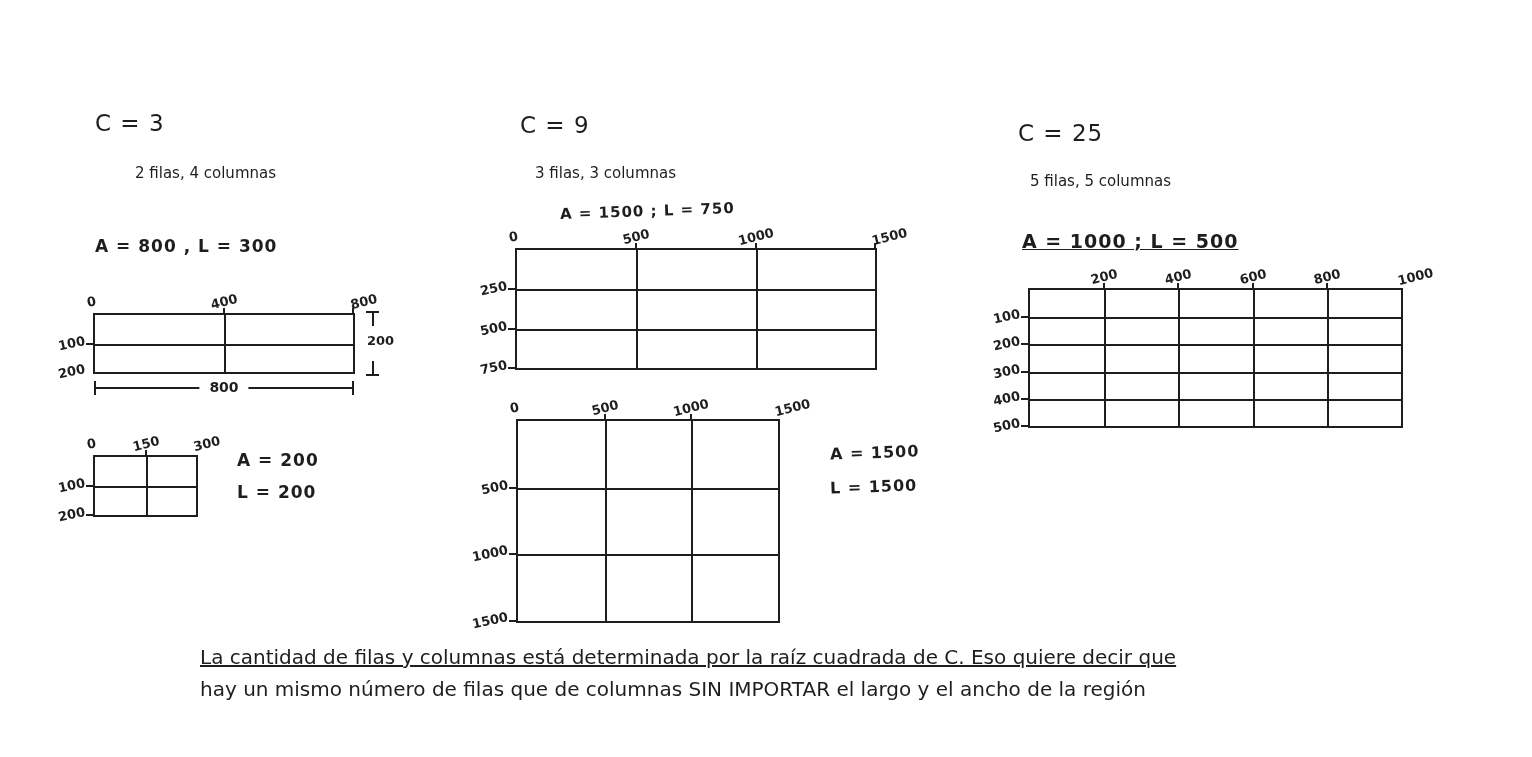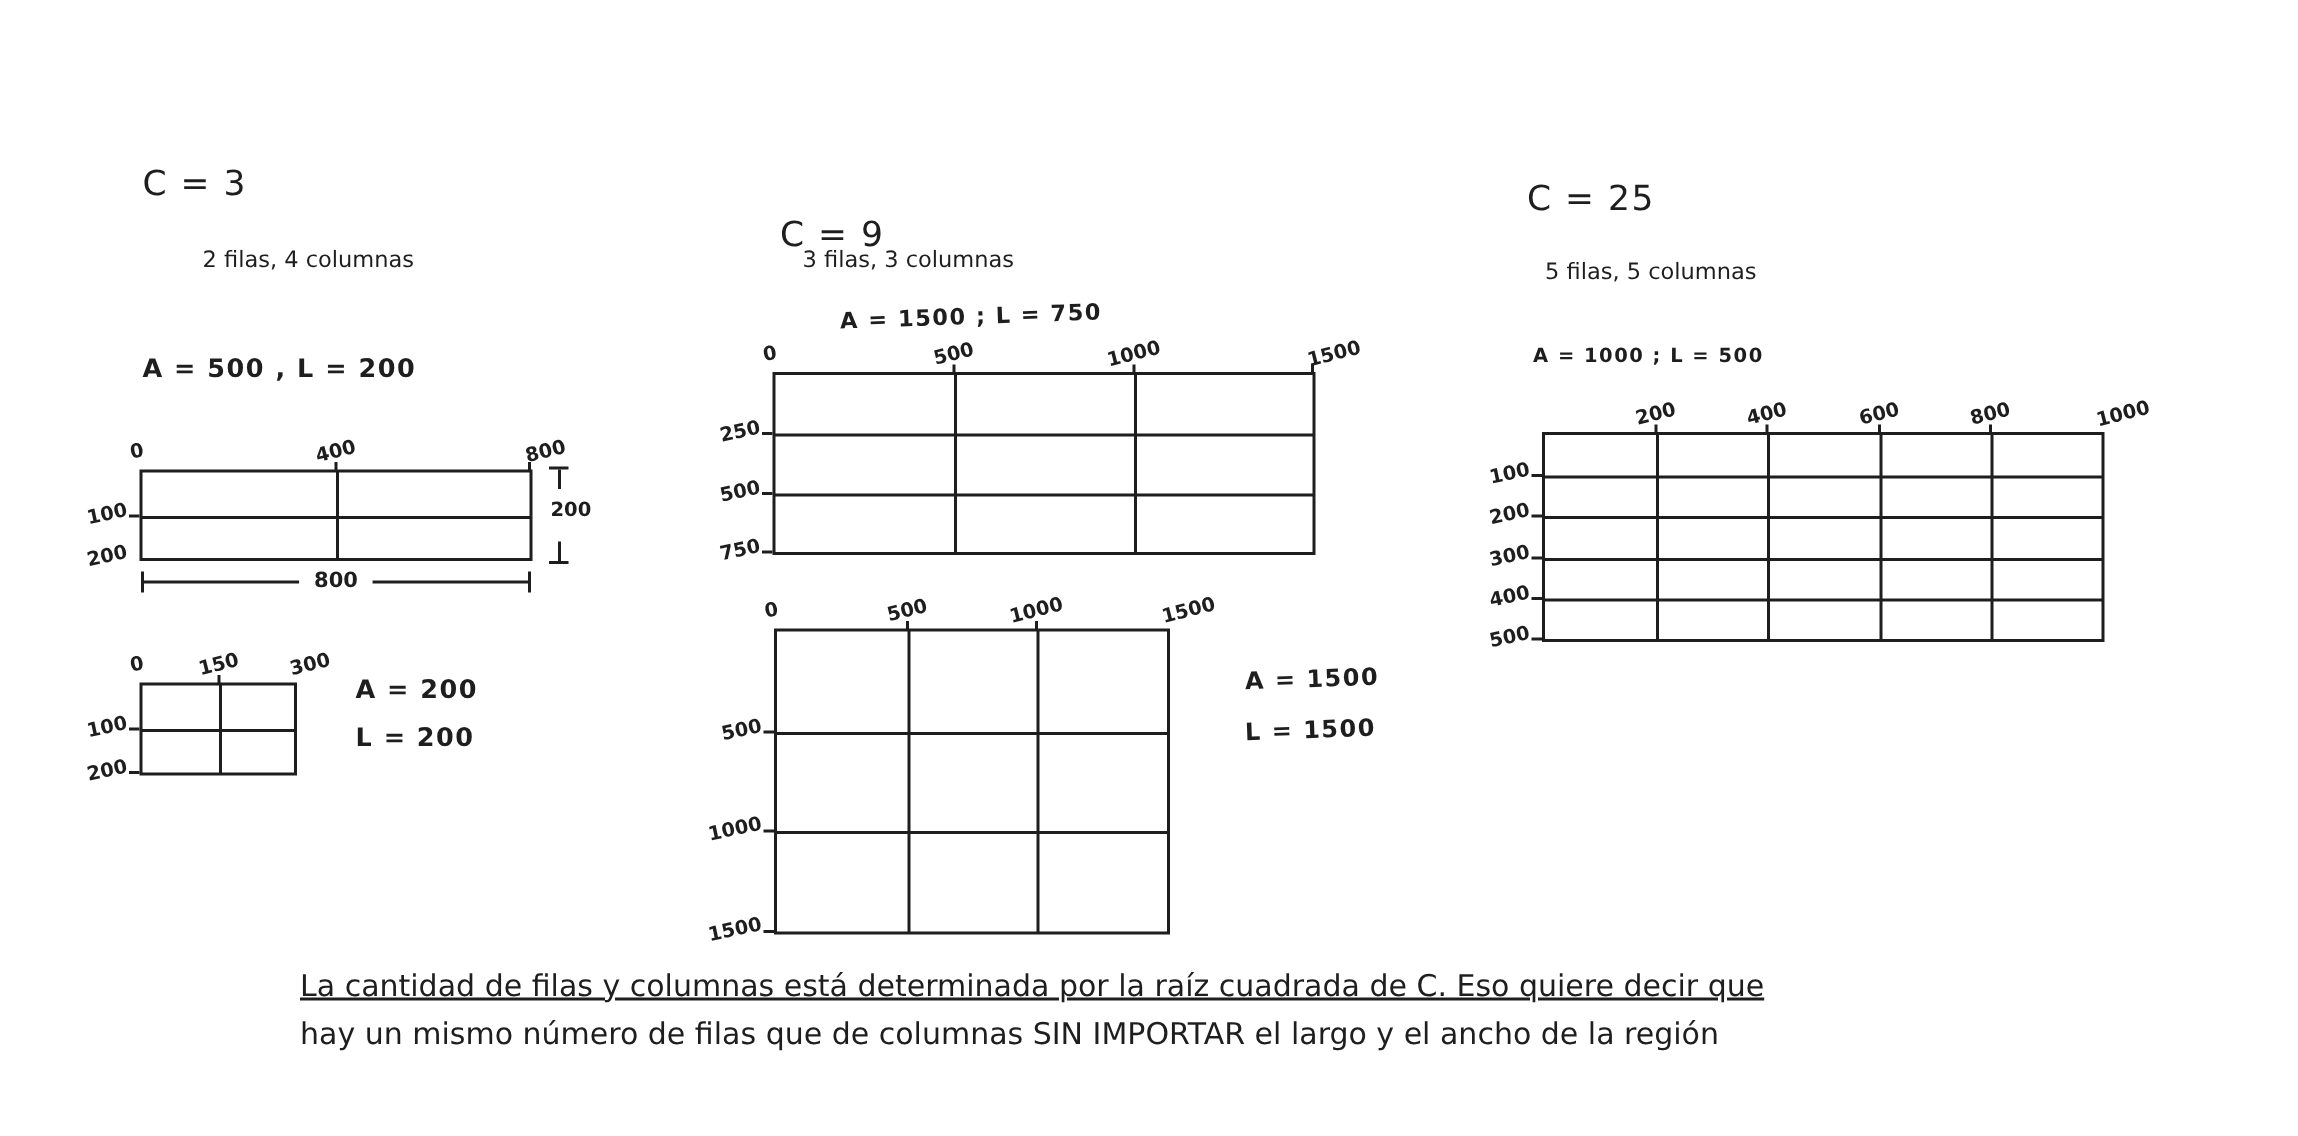--- a/index.html
+++ b/index.html
@@ -56,21 +56,21 @@
   .tilt { transform: rotate(-2deg); }
 </style>
 </head>
 <body>
 
 <div class="canvas">
 
 
   <div class="abs heading" style="left:95px; top:110px;">C = 3</div>
   <div class="abs subheading" style="left:135px; top:164px;">2 filas, 4 columnas</div>
-  <div class="abs dims-label" style="left:95px; top:236px;">A = 500 ,   L = 200</div>
+  <div class="abs dims-label" style="left:95px; top:236px;">A = 800 ,   L = 300</div>
 
   <div class="grid" style="left:93px; top:313px; width:262px; height:61px;">
     <div class="v" style="left:50%;"></div>
     <div class="h" style="top:50%;"></div>
     <div class="mkx" style="left:50%;"></div>
     <div class="mkx" style="left:100%;"></div>
     <div class="mky" style="top:50%;"></div>
     <span class="tx first" style="left:0;">0</span>
     <span class="tx" style="left:50%;">400</span>
     <span class="tx last" style="left:100%;">800</span>
@@ -101,21 +101,21 @@
     <div class="mky" style="top:100%;"></div>
     <span class="tx first" style="left:0;">0</span>
     <span class="tx" style="left:50%;">150</span>
     <span class="tx last" style="left:100%;">300</span>
     <span class="ty" style="top:50%;">100</span>
     <span class="ty" style="top:100%;">200</span>
   </div>
   <div class="abs dims-label" style="left:237px; top:450px;">A = 200</div>
   <div class="abs dims-label" style="left:237px; top:482px;">L = 200</div>
 
-  <div class="abs heading" style="left:520px; top:112px;margin-top:32px;">C = 9</div>
+  <div class="abs heading" style="left:520px; top:112px;">C = 9</div>
   <div class="abs subheading" style="left:535px; top:164px;">3 filas, 3 columnas</div>
   <div class="abs dims-label tilt" style="left:560px; top:202px; font-size:15px;">A = 1500 ;   L = 750</div>
 
   <div class="grid" style="left:515px; top:248px; width:362px; height:122px;">
     <div class="v" style="left:33.33%;"></div>
     <div class="v" style="left:66.66%;"></div>
     <div class="h" style="top:33.33%;"></div>
     <div class="h" style="top:66.66%;"></div>
     <div class="mkx" style="left:33.33%;"></div>
     <div class="mkx" style="left:66.66%;"></div>
@@ -148,21 +148,21 @@
     <span class="tx last" style="left:100%;">1500</span>
     <span class="ty" style="top:33.33%;">500</span>
     <span class="ty" style="top:66.66%;">1000</span>
     <span class="ty" style="top:100%;">1500</span>
   </div>
   <div class="abs dims-label tilt" style="left:830px; top:443px; font-size:16px;">A = 1500</div>
   <div class="abs dims-label tilt" style="left:830px; top:477px; font-size:16px;">L = 1500</div>
 
   <div class="abs heading" style="left:1018px; top:120px;">C = 25</div>
   <div class="abs subheading" style="left:1030px; top:172px;">5 filas, 5 columnas</div>
-  <div class="abs dims-label" style="left:1022px; top:230px; font-size:13px;">A = 1000  ;   L = 500</div>
+  <div class="abs dims-label" style="left:1022px; top:230px; font-size:19px;text-decoration:underline;">A = 1000  ;   L = 500</div>
 
   <div class="grid" style="left:1028px; top:288px; width:375px; height:140px;">
     <div class="v" style="left:20%;"></div>
     <div class="v" style="left:40%;"></div>
     <div class="v" style="left:60%;"></div>
     <div class="v" style="left:80%;"></div>
     <div class="h" style="top:20%;"></div>
     <div class="h" style="top:40%;"></div>
     <div class="h" style="top:60%;"></div>
     <div class="h" style="top:80%;"></div>

